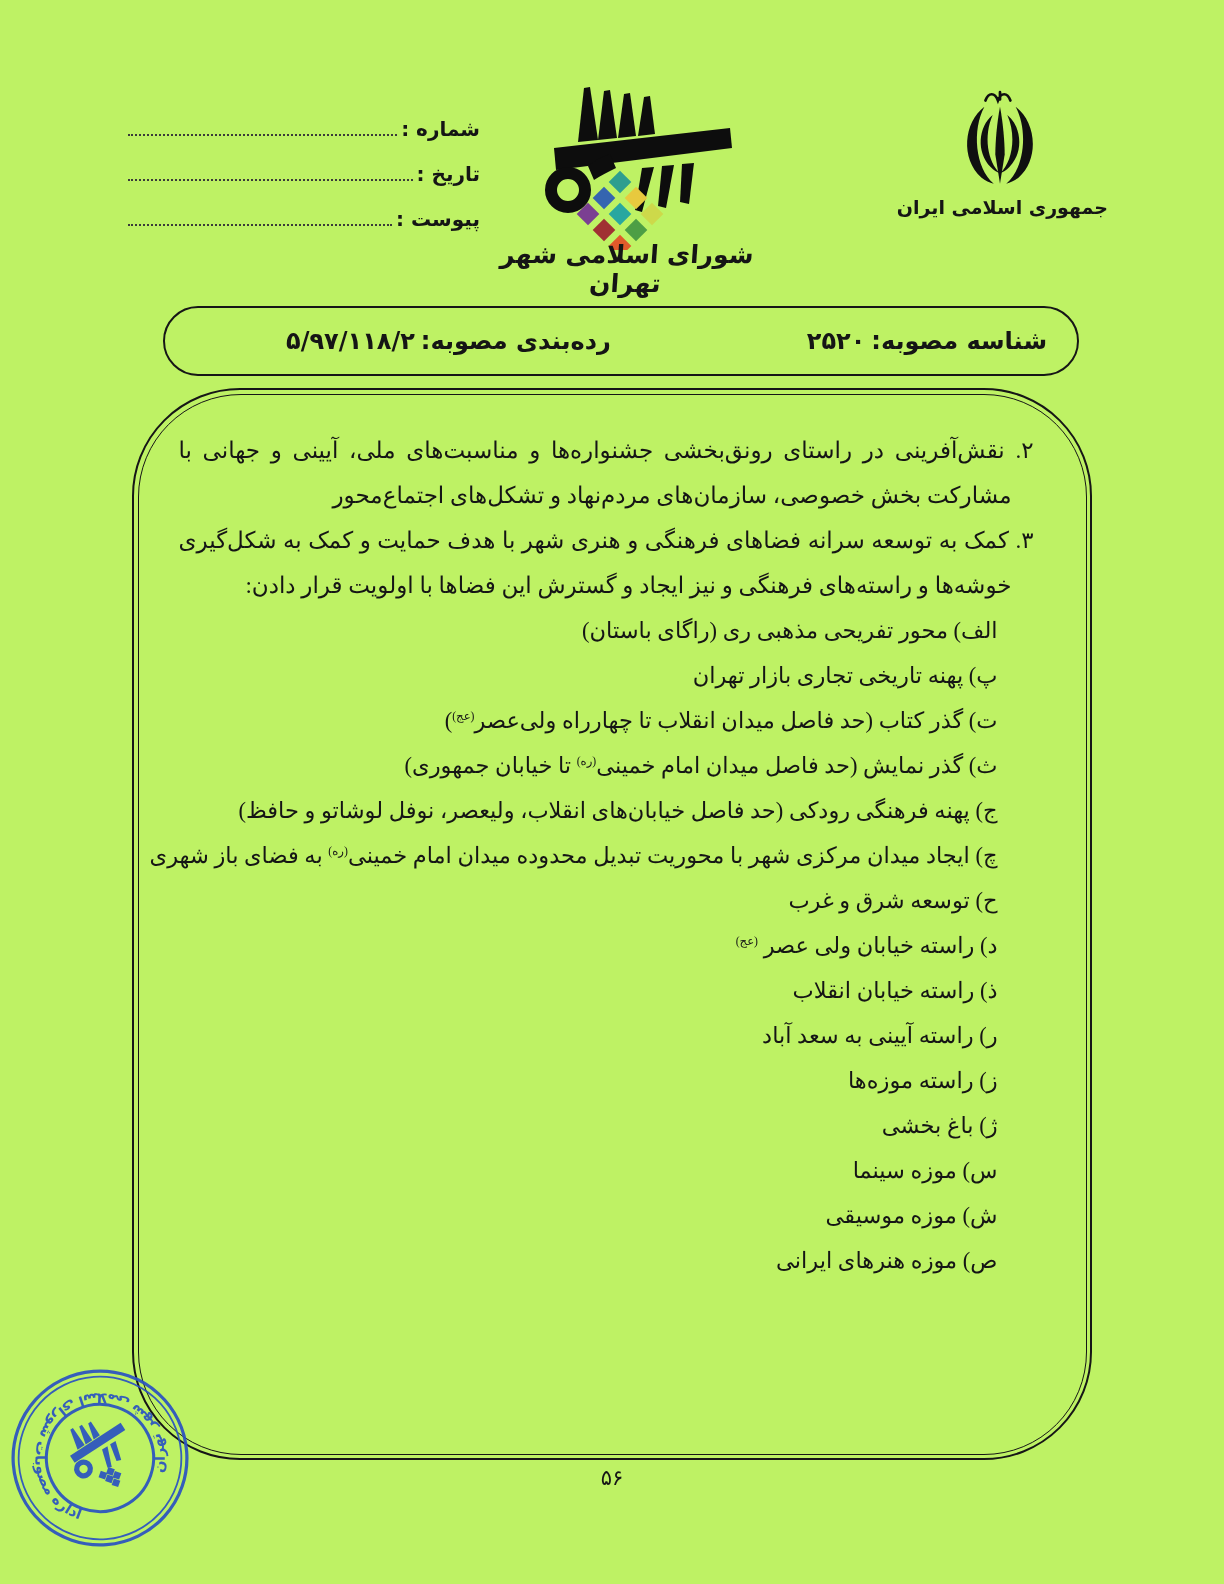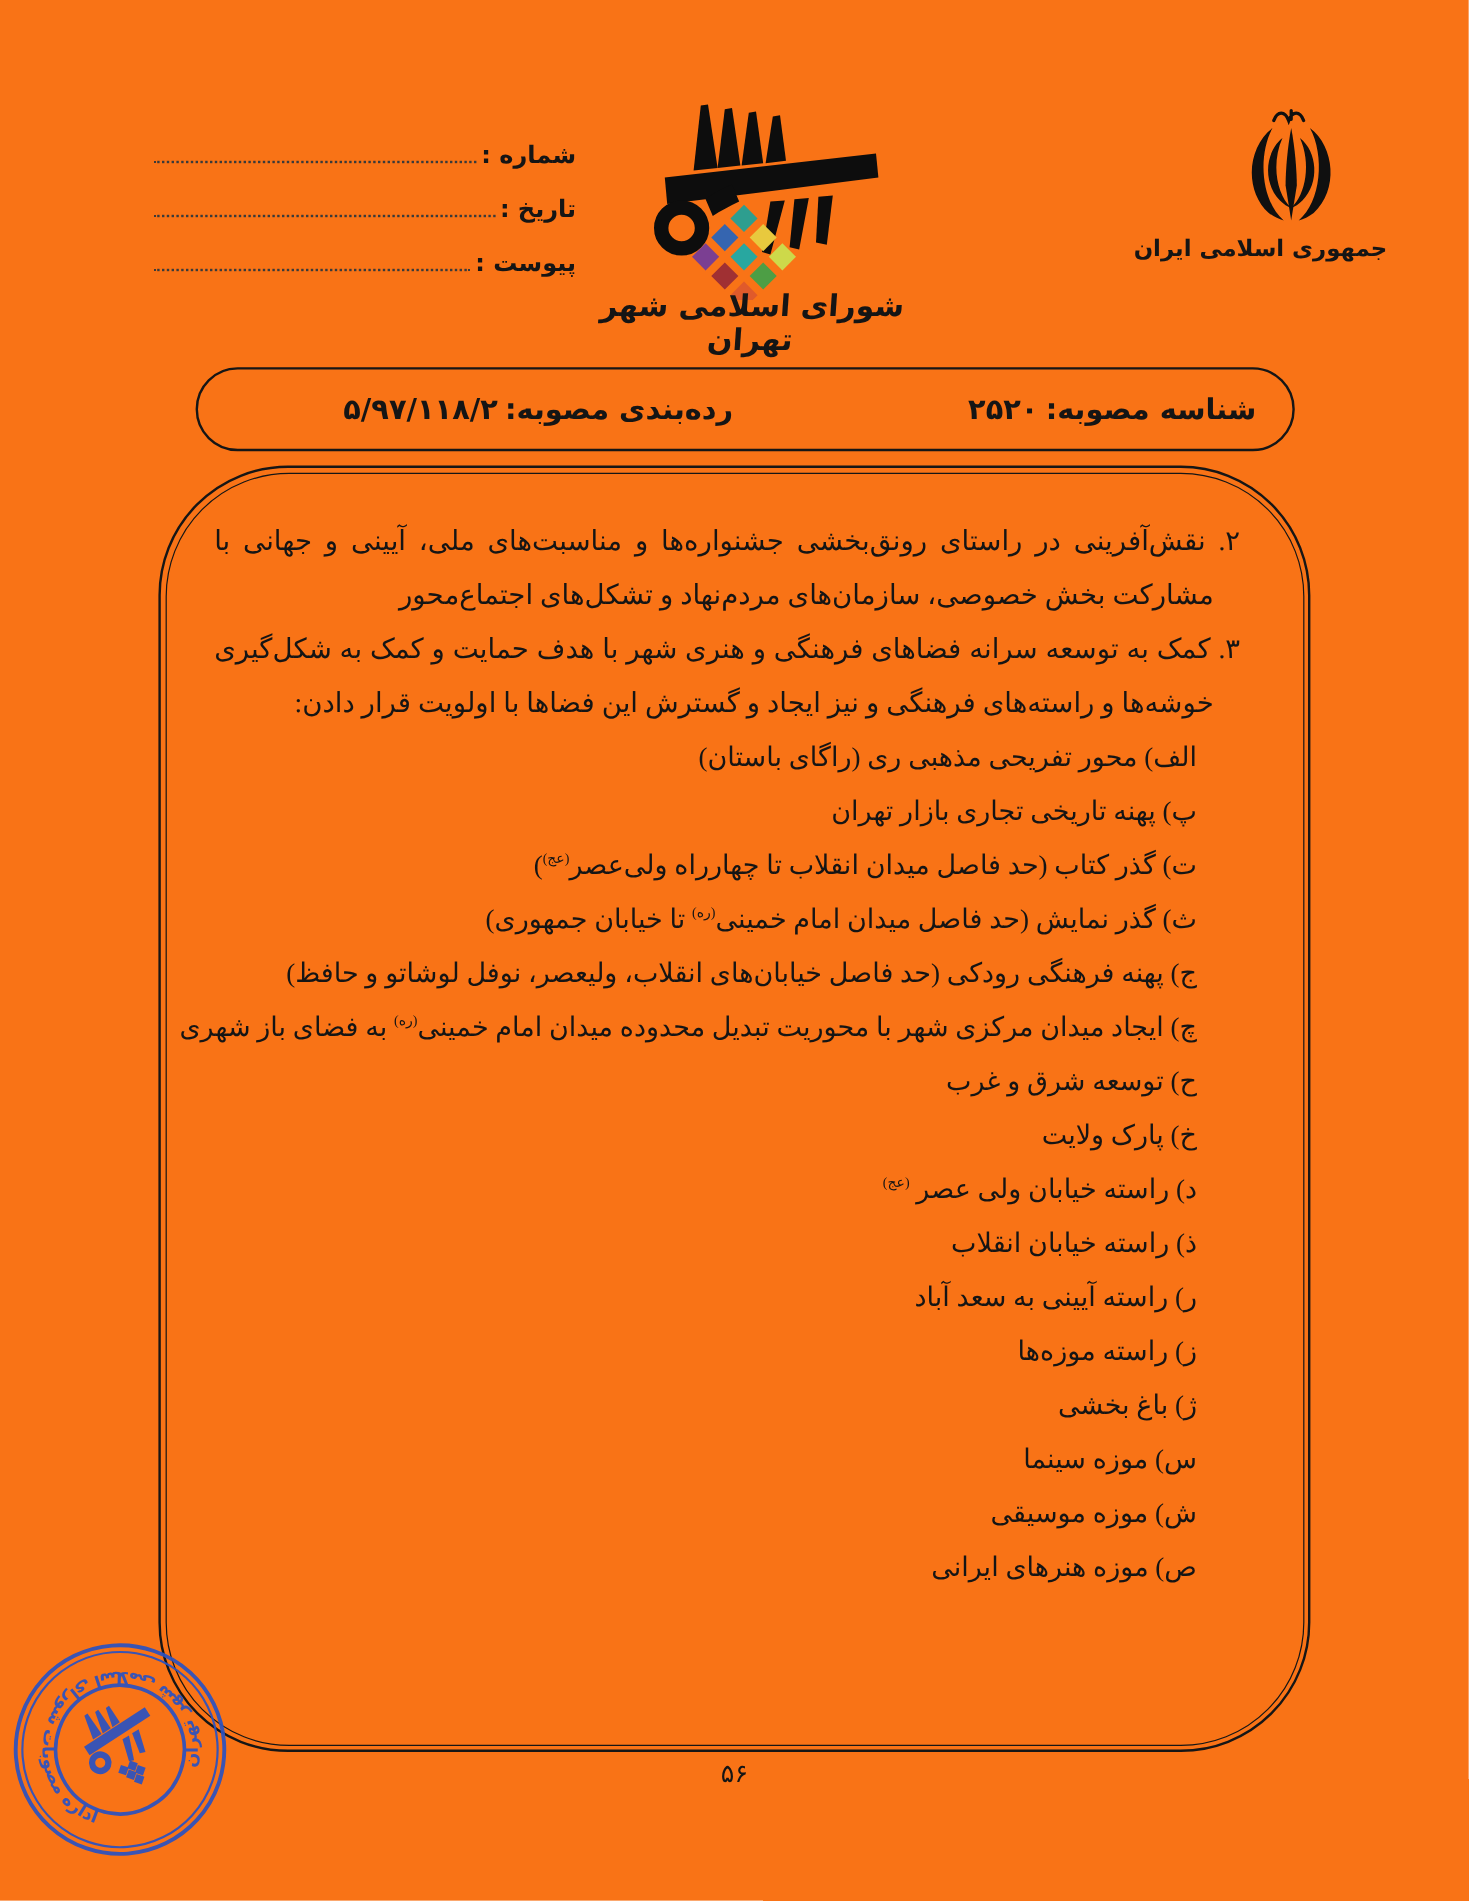--- a/index.html
+++ b/index.html
@@ -1,27 +1,27 @@
 <!DOCTYPE html>
 <html lang="fa" style="--ink: #151515; --stamp-blue: #2a52c2;"><head>
 <meta charset="utf-8">
 <style>
   html,body{margin:0;padding:0;background:#ffffff;width:1224px;height:1584px;overflow:hidden;}
-  .page{position:relative;width:1224px;height:1584px;background:#f97316;color:var(--ink,#151515);
+  .page{position:relative;width:1224px;height:1584px;background:#bef264;color:var(--ink,#151515);
         font-family:"DejaVu Sans","Liberation Sans",sans-serif;}
   
   .fields{position:absolute;left:128px;top:98px;width:352px;direction:rtl;}
   .field-row{display:flex;align-items:flex-end;height:45px;}
   .field-label{font-weight:bold;font-size:20px;white-space:nowrap;padding-bottom:2px;
                font-family:"DejaVu Sans","Liberation Sans",sans-serif;}
   .field-dots{flex:1;border-bottom:2px dotted #3a3a3a;margin:0 4px 7px 0;height:1px;}
   .council-logo{position:absolute;left:492px;top:82px;width:268px;text-align:center;}
   .council-caption{margin-top:-14px;font-size:25px;font-weight:bold;direction:rtl;
                    letter-spacing:.5px;transform:skewX(-4deg);}
-  .iran-emblem{position:absolute;left:996px;top:90px;width:160px;text-align:center;}
+  .iran-emblem{position:absolute;left:948px;top:90px;width:160px;text-align:left;}
   .iran-caption{margin-top:2px;font-size:19px;font-weight:bold;direction:rtl;white-space:nowrap;}
   
   .id-bar{position:absolute;left:163px;top:306px;width:912px;height:66px;border:2.5px solid #161616;
           border-radius:36px;direction:rtl;}
   .id-bar .grp{position:absolute;top:0;height:60px;line-height:66px;font-size:24px;font-weight:bold;white-space:nowrap;}
   .grp-id{right:30px;}
   .grp-class{left:115px;}
   .grp span{margin-left:6px;}
   
   .content-box{position:absolute;left:132px;top:388px;width:956px;height:1068px;
@@ -123,21 +123,20 @@
       <div class="body-text">
           <div class="line para"><span>۲. نقش‌آفرینی در راستای رونق‌بخشی جشنواره‌ها و مناسبت‌های ملی، آیینی و جهانی با مشارکت بخش خصوصی، سازمان‌های مردم‌نهاد و تشکل‌های اجتماع‌محور</span></div>
           <div class="line para"><span>۳. کمک به توسعه سرانه فضاهای فرهنگی و هنری شهر با هدف حمایت و کمک به شکل‌گیری خوشه‌ها و راسته‌های فرهنگی و نیز ایجاد و گسترش این فضاها با اولویت قرار دادن:</span></div>
           <div class="line item"><span>الف) محور تفریحی مذهبی ری (راگای باستان)</span></div>
           <div class="line item"><span>پ) پهنه تاریخی تجاری بازار تهران</span></div>
           <div class="line item"><span>ت) گذر کتاب (حد فاصل میدان انقلاب تا چهارراه ولی‌عصر</span><sup>(عج)</sup><span>)</span></div>
           <div class="line item"><span>ث) گذر نمایش (حد فاصل میدان امام خمینی</span><sup>(ره)</sup><span> تا خیابان جمهوری)</span></div>
           <div class="line item"><span>ج) پهنه فرهنگی رودکی (حد فاصل خیابان‌های انقلاب، ولیعصر، نوفل لوشاتو و حافظ)</span></div>
           <div class="line item"><span>چ) ایجاد میدان مرکزی شهر با محوریت تبدیل محدوده میدان امام خمینی</span><sup>(ره)</sup><span> به فضای باز شهری</span></div>
           <div class="line item"><span>ح) توسعه شرق و غرب</span></div>
-          <div class="line item"><span>خ) پارک ولایت</span></div>
           <div class="line item"><span>د) راسته خیابان ولی عصر </span><sup>(عج)</sup></div>
           <div class="line item"><span>ذ) راسته خیابان انقلاب</span></div>
           <div class="line item"><span>ر) راسته آیینی به سعد آباد</span></div>
           <div class="line item"><span>ز) راسته موزه‌ها</span></div>
           <div class="line item"><span>ژ) باغ بخشی</span></div>
           <div class="line item"><span>س) موزه سینما</span></div>
           <div class="line item"><span>ش) موزه موسیقی</span></div>
           <div class="line item"><span>ص) موزه هنرهای ایرانی</span></div>
         </div>
     </div>

